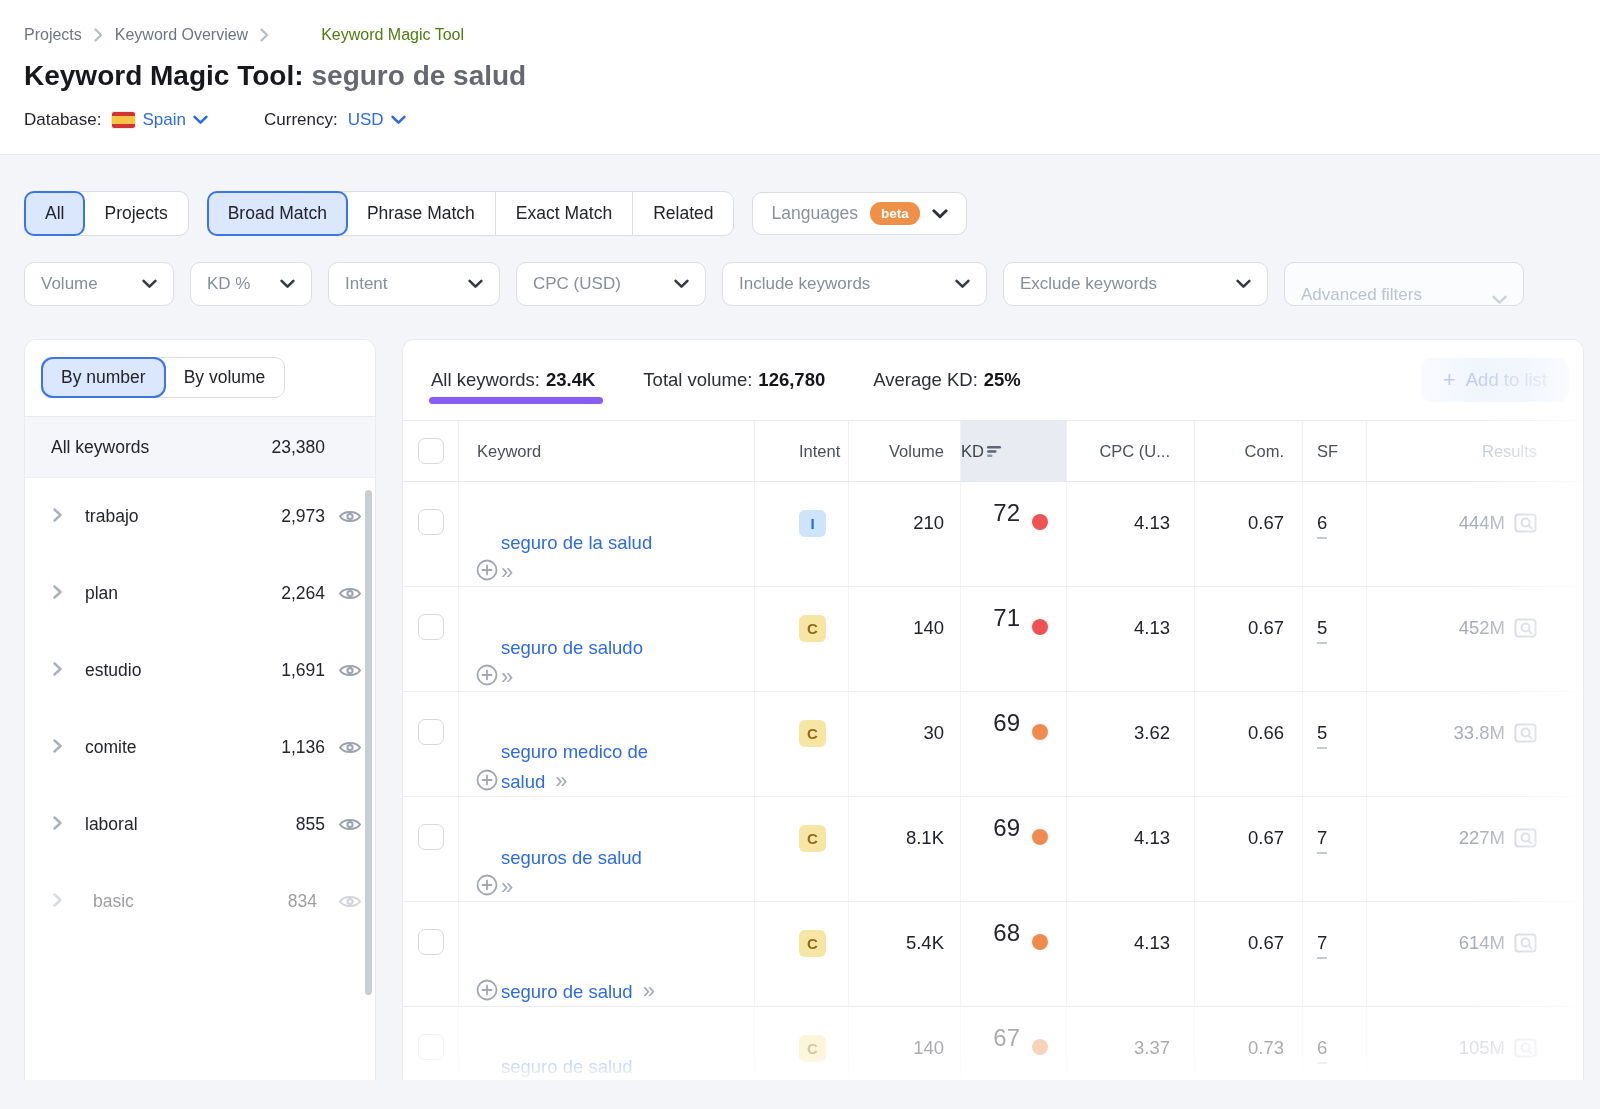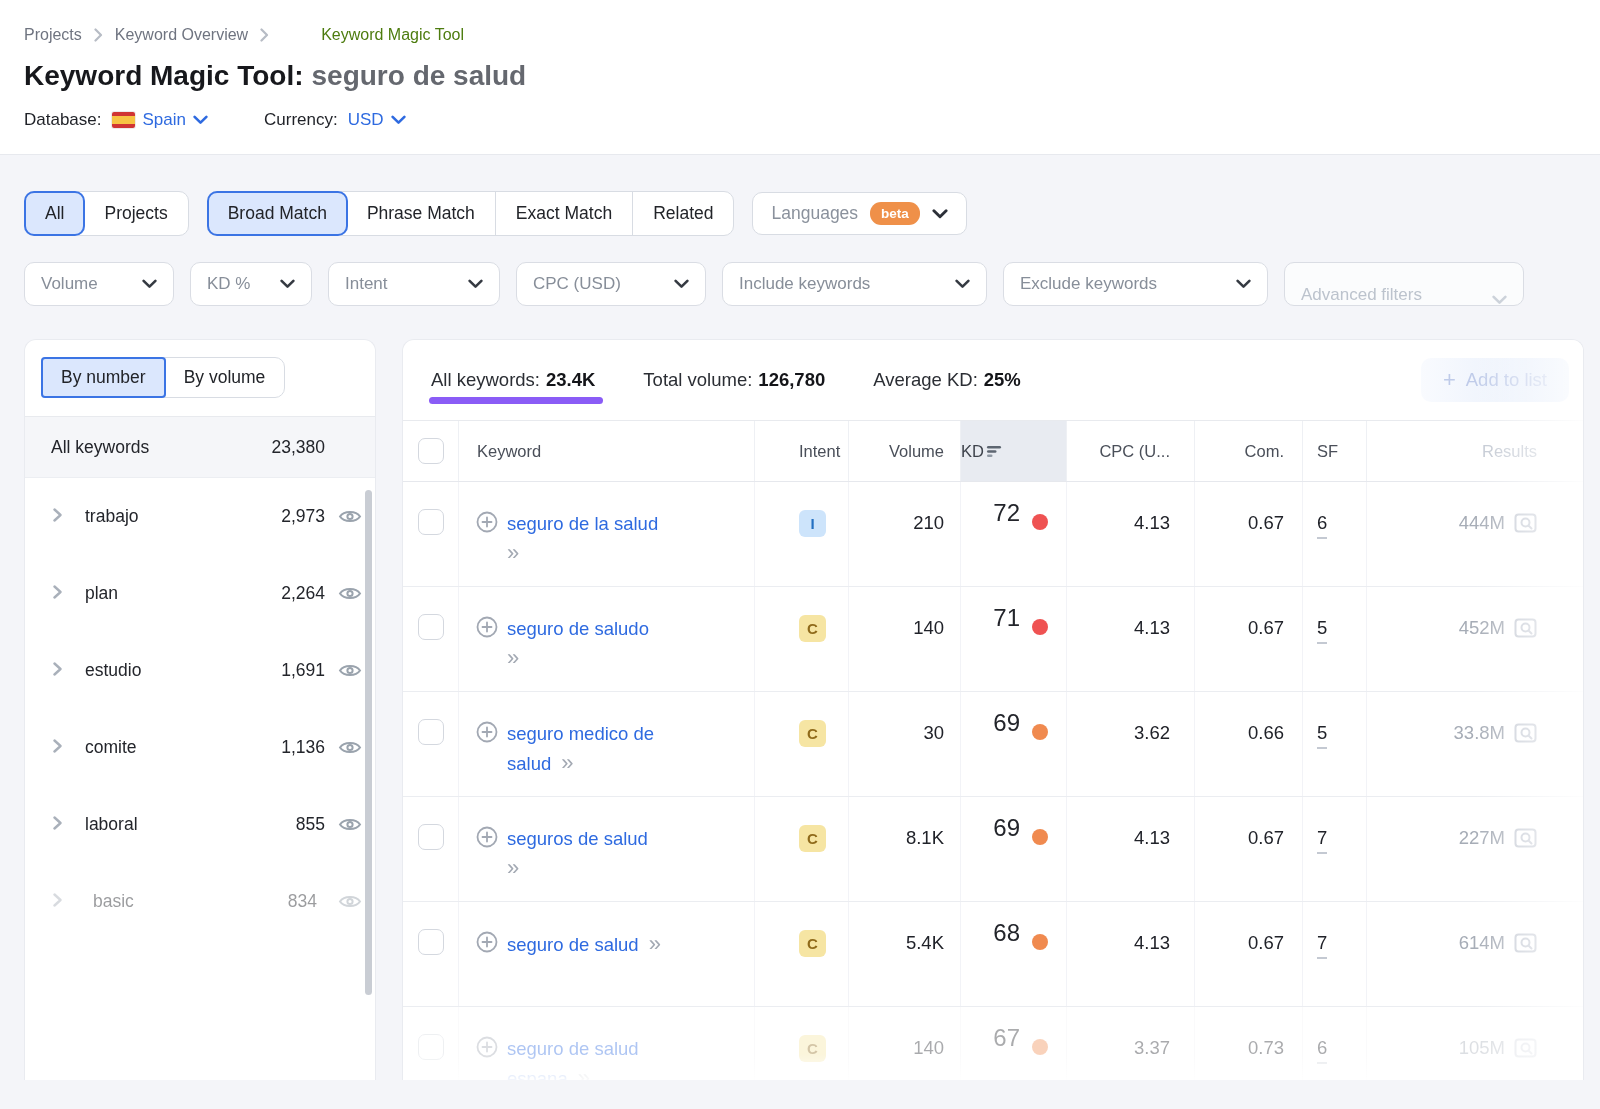--- a/index.html
+++ b/index.html
@@ -43,21 +43,21 @@
 
   
   .content { display:flex; gap:26px; margin-top:33px; padding:0 16px 0 24px; height:741px; align-items:stretch; }
   .card { background:#fff; border:1px solid #e9ebf0; border-bottom:none; border-radius:12px 12px 0 0; position:relative; overflow:hidden; }
 
   
   .sidebar { width:352px; flex:none; }
   .toggle-wrap { padding:17px 16px 18px 16px; }
   .toggle-group { display:inline-flex; background:#fff; border:1px solid #d8dce3; border-radius:10px; }
   .toggle { background:transparent; border:none; font-family:inherit; font-size:17.5px; color:#222429; padding:9px 19px; cursor:pointer; }
-  .toggle.sel { background:var(--sel-bg); box-shadow:inset 0 0 0 2px var(--sel-border); border-radius:4px; margin:-1px; padding:10px 20px;text-align:right; }
+  .toggle.sel { background:var(--sel-bg); box-shadow:inset 0 0 0 2px var(--sel-border); border-radius:12px; margin:-1px; padding:10px 20px;text-align:right; }
   .side-all { height:62px; background:#f5f6f9; border-top:1px solid #e8eaee; border-bottom:1px solid #eceef2; display:grid; grid-template-columns:1fr auto 50px; align-items:center; padding-left:26px; font-size:17.5px; cursor:pointer; }
   .side-all .cnt { text-align:right; }
   .side-row { height:77px; display:grid; grid-template-columns:34px 1fr auto 50px; align-items:center; padding-left:26px; font-size:17.5px; cursor:pointer; }
   .side-row .cnt { text-align:right; }
   .side-row.faded { opacity:.45;gap:8px; }
   .eye-btn { display:flex; justify-content:center; align-items:center; cursor:pointer; }
   .side-scrollbar { position:absolute; right:3px; top:150px; width:7px; height:505px; background:#c9cdd4; border-radius:4px; }
   .side-fade { position:absolute; left:0; right:0; bottom:0; height:70px; background:linear-gradient(180deg, rgba(255,255,255,0), rgba(255,255,255,.95)); pointer-events:none; }
 
   
@@ -82,21 +82,21 @@
   .hd-kd { background:#e8ebf1; gap:2px; padding-right:18px; color:#3e434c; }
   .hd-sf { padding-left:14px; }
   .hd-results { justify-content:flex-end; padding-right:46px; color:#c2c8d2; }
 
   .t-row { border-bottom:1px solid #ebedf1; height:105px; position:relative; }
   .t-row.faded { opacity:.38; }
   .t-row > div { border-right:1px solid #f2f3f7; height:100%; }
   .t-row > div:last-child { border-right:none; }
   .c-check { display:flex; justify-content:center; padding-top:27px; }
   .checkbox { width:26px; height:26px; border:1.6px solid #d4d8df; border-radius:7px; background:#fff; cursor:pointer; flex:none; }
-  .c-keyword { display:flex; gap:8px; padding:27px 10px 0 16px; }
+  .c-keyword { display:flex; gap:2px; padding:27px 10px 0 16px;align-items:flex-end; }
   .plus-ic { flex:none; margin-top:1px; cursor:pointer; }
   .kw-lines { font-size:18.5px; line-height:29px; color:var(--link-blue); }
   .kw-line { cursor:pointer; }
   .kw-arrow { color:#a3a9b3; font-size:22px; letter-spacing:-1px; cursor:pointer; }
   .kw-arrow.inline { margin-left:10px; }
   .c-intent { padding:28px 0 0 44px; }
   .intent-badge { width:27px; height:27px; border-radius:6px; display:flex; align-items:center; justify-content:center; font-size:15px; font-weight:700; }
   .intent-badge.info { background:var(--intent-i-bg); color:var(--intent-i-text); }
   .intent-badge.comm { background:var(--intent-c-bg); color:var(--intent-c-text); }
   .num { font-size:18.5px; color:#202229; padding-top:30px; }

